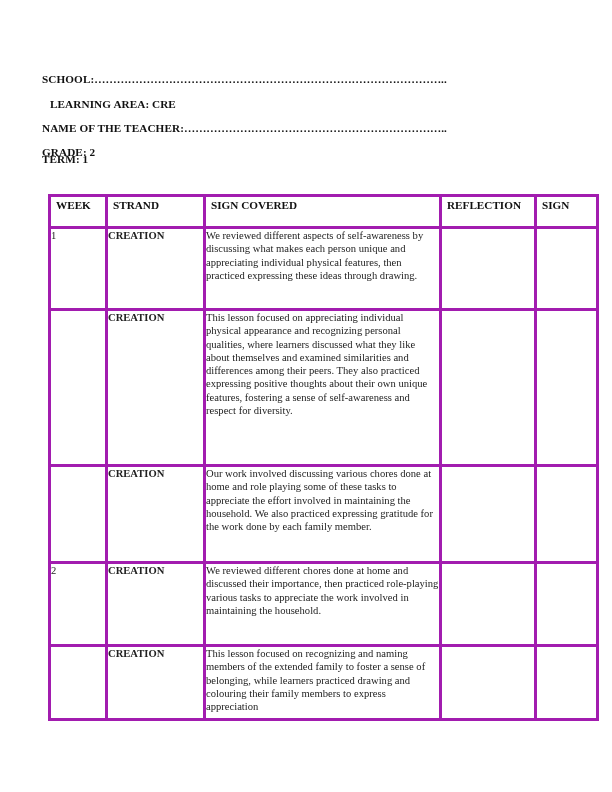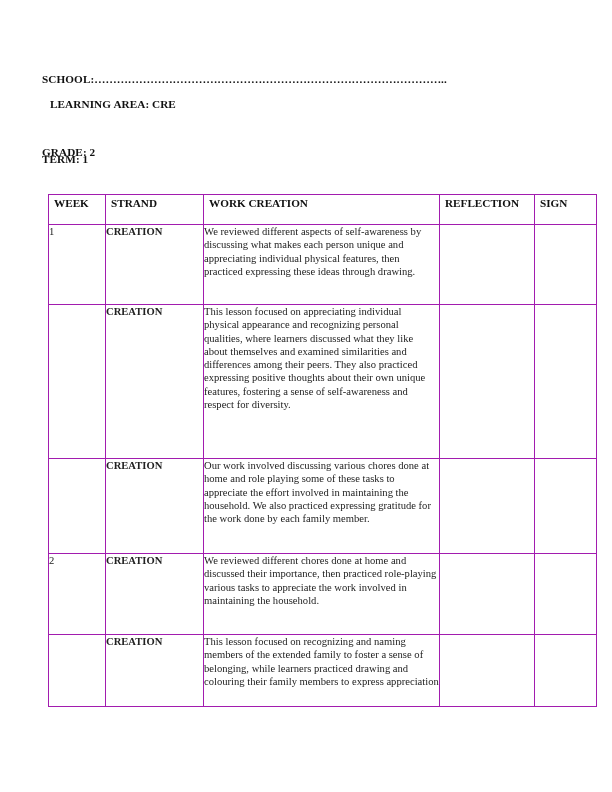--- a/index.html
+++ b/index.html
@@ -41,21 +41,21 @@
     table.record {
       position: absolute;
       left: 48px;
       top: 194px;
       width: 548px;
       border-collapse: collapse;
       table-layout: fixed;
     }
     table.record th,
     table.record td {
-      border: 1px solid #a21caf;
+      border: 3px solid #a21caf;
       vertical-align: top;
       padding: 0;
     }
     table.record th {
       font-weight: bold;
       font-size: 11.2px;
       text-align: left;
       height: 27px;
       padding: 2px 0 0 5px;
       color: #111111;
@@ -97,20 +97,23 @@
 
   <div class="meta-line" style="top:73px;">
     <span class="label">SCHOOL:</span><span class="dots">…………………………………………………………………………………..</span>
   </div>
 
   <div class="meta-line" style="top:98px;margin-left:8px;">
     <span class="label">LEARNING AREA:</span>
     <span>CRE</span>
   </div>
 
+  <div class="meta-line" style="top:122px;">
+    <span class="label">NAME OF THE TEACHER:</span><span class="dots">……………………………………………………………..</span>
+  </div>
 
   <div class="meta-line" style="top:146px;">
     <span class="label">GRADE:</span>
     <span>2</span>
   </div>
 
   <div class="meta-line" style="top:153px;">
     <span class="label">TERM:</span>
     <span>1</span>
   </div>
@@ -120,21 +123,21 @@
       <col class="c-week">
       <col class="c-strand">
       <col class="c-work">
       <col class="c-reflection">
       <col class="c-sign">
     </colgroup>
     <thead>
       <tr>
         <th>WEEK</th>
         <th>STRAND</th>
-        <th>WORK CREATION</th>
+        <th>SIGN COVERED</th>
         <th>REFLECTION</th>
         <th>SIGN</th>
       </tr>
     </thead>
     <tbody>
       <tr class="r1">
         <td class="cell-week">1</td>
         <td class="cell-strand">CREATION</td>
         <td class="cell-work">We reviewed different aspects of self-awareness by discussing what makes each person unique and appreciating individual physical features, then practiced expressing these ideas through drawing.</td>
         <td class="cell-empty"></td>

